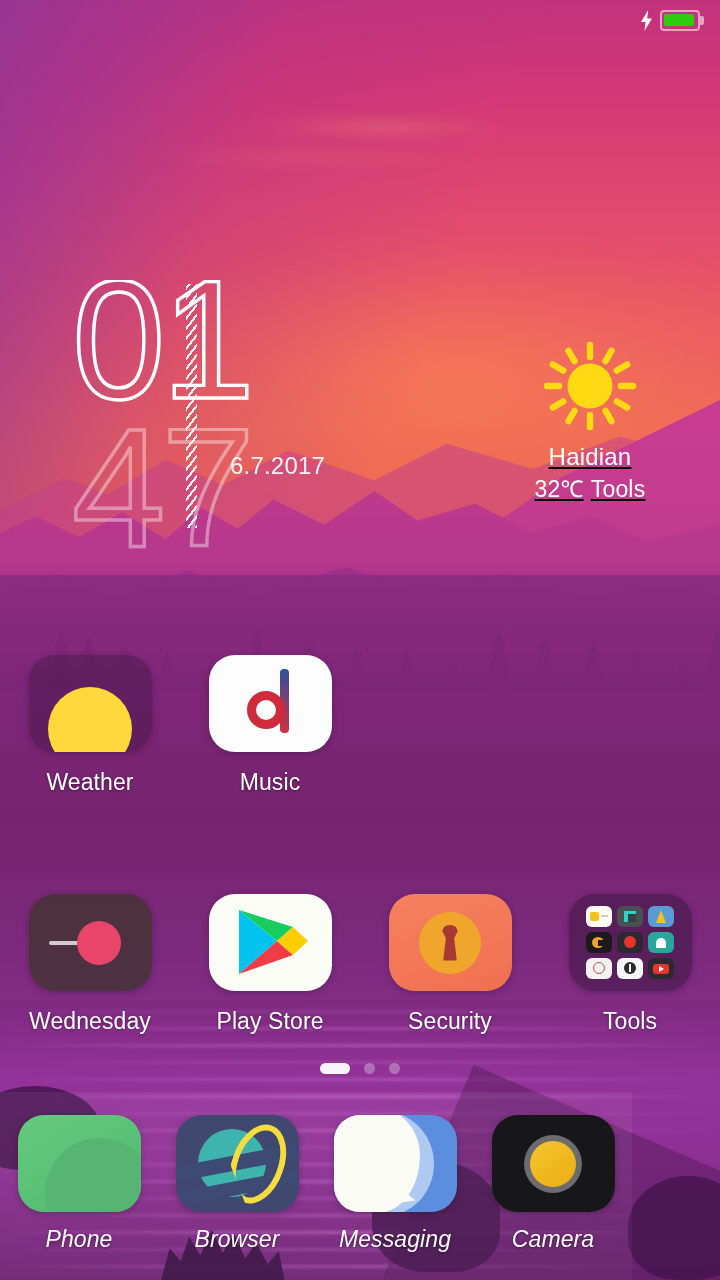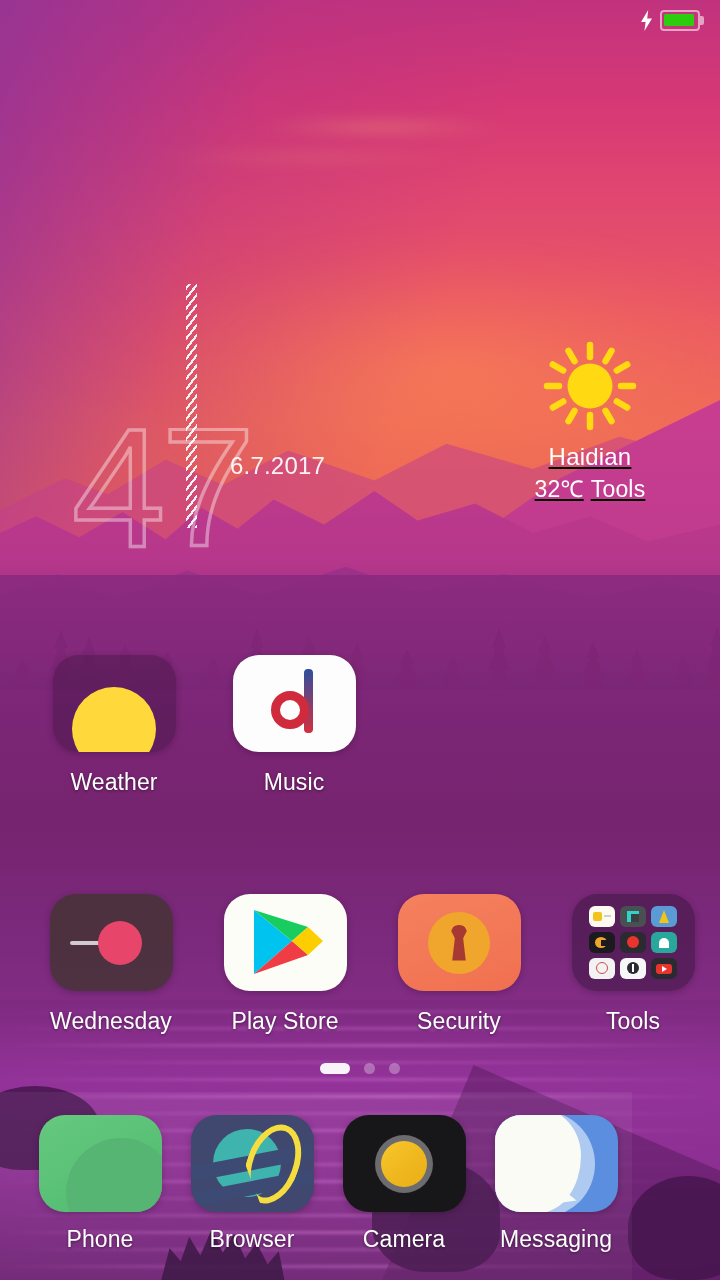--- a/index.html
+++ b/index.html
@@ -155,21 +155,21 @@
   }
   .sun-wrap { height:92px; display:flex; align-items:center; justify-content:center; }
   .wx-city { font-size:24px; color:#fff; line-height:30px; margin-top:10px; letter-spacing:.2px; }
   .wx-cond { font-size:23px; color:#fff; line-height:30px; margin-top:2px; letter-spacing:.2px; }
   .wx-cond .t { margin-right:7px; }
 
   
   #app-grid {
     position:absolute; left:0; top:655px; width:720px; z-index:20;
   }
-  .grid-row { display:flex;padding-left:24px; }
+  .grid-row { display:flex; }
   .app-cell {
     width:180px; display:flex; flex-direction:column; align-items:center;
   }
   .app-icon {
     width:123px; height:97px; border-radius:26px; position:relative; overflow:hidden;
     box-shadow:0 2px 7px rgba(0,0,0,0.22);
   }
   .app-label {
     margin-top:17px; font-size:23px; color:#fff; line-height:27px;
     text-shadow:0 1px 3px rgba(0,0,0,0.45); letter-spacing:.1px;
@@ -289,20 +289,21 @@
     display:flex; align-items:center; justify-content:center; gap:14px; z-index:20;
   }
   .pd { width:11px; height:11px; border-radius:6px; background:rgba(255,255,255,0.30); }
   .pd.active { width:30px; background:rgba(255,255,255,0.95); }
 
   
   #dock {
     position:absolute; left:0; top:1092px; width:632px; height:188px;
     background:linear-gradient(180deg, rgba(255,255,255,0.055) 0%, rgba(255,255,255,0.035) 100%);
     z-index:20;
+    font-style:italic;
   }
   #dock .grid-row { padding-top:23px; }
   #dock .app-label { margin-top:14px; }
 </style>
 </head>
 <body>
 
 <div id="wallpaper">
   <div class="sky"></div>
   <div class="sky-glow"></div>
@@ -368,20 +369,25 @@
   </span>
   <span class="battery">
     <span class="shell"></span>
       <span class="cap"></span>
       <span class="fill"></span>
   </span>
 </div>
 
 <div id="clock-widget">
   <div class="clock-digits">
+    <div class="hour">
+      <svg width="190" height="130" viewBox="0 0 190 130">
+        <text id="hour-text" x="0" y="118" font-family="'Liberation Sans', sans-serif" font-size="168" letter-spacing="-4" fill="none" stroke="#ffffff" stroke-width="3.4">01</text>
+      </svg>
+    </div>
     <div class="minute">
       <svg width="190" height="130" viewBox="0 0 190 130">
         <text id="minute-text" x="0" y="118" font-family="'Liberation Sans', sans-serif" font-size="168" letter-spacing="-4" fill="none" stroke="#ffffff" stroke-opacity="0.40" stroke-width="3.4">47</text>
       </svg>
     </div>
   </div>
   <div class="hatch"></div>
   <div class="date-block">
     <div class="date-num">6.7.2017</div>
   </div>
@@ -526,28 +532,28 @@
     <div class="app-cell">
       <div class="app-icon ic-browser">
         <span class="planet"></span>
           <span class="band"></span>
           <span class="band2"></span>
           <span class="ring-y"></span>
       </div>
       <div class="app-label">Browser</div>
     </div>
     <div class="app-cell">
-      <div class="app-icon ic-camera">
-        <span class="lens-out"></span>
-          <span class="lens-in"></span>
-      </div>
-      <div class="app-label">Camera</div>
-    </div>
-    <div class="app-cell">
       <div class="app-icon ic-msg">
         <span class="bubble-back"></span>
           <span class="bubble"></span>
           <span class="tail"></span>
       </div>
       <div class="app-label">Messaging</div>
     </div>
+    <div class="app-cell">
+      <div class="app-icon ic-camera">
+        <span class="lens-out"></span>
+          <span class="lens-in"></span>
+      </div>
+      <div class="app-label">Camera</div>
+    </div>
   </div>
 </div>
 
 </body></html>

